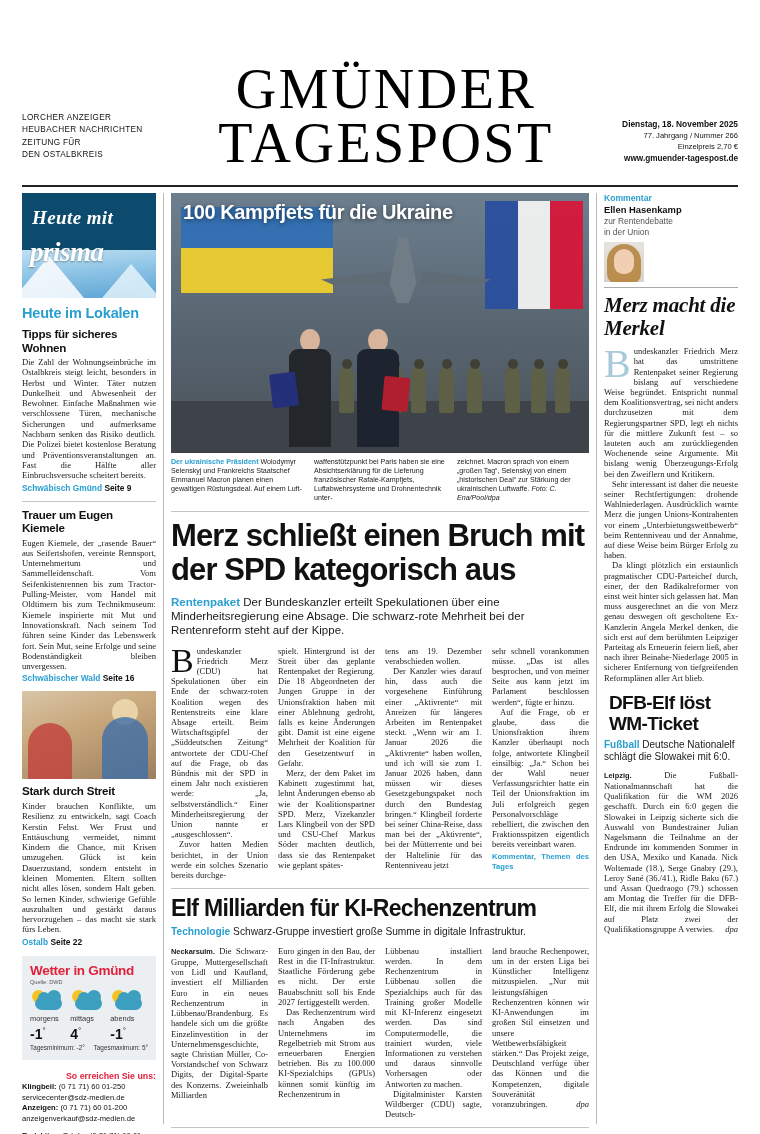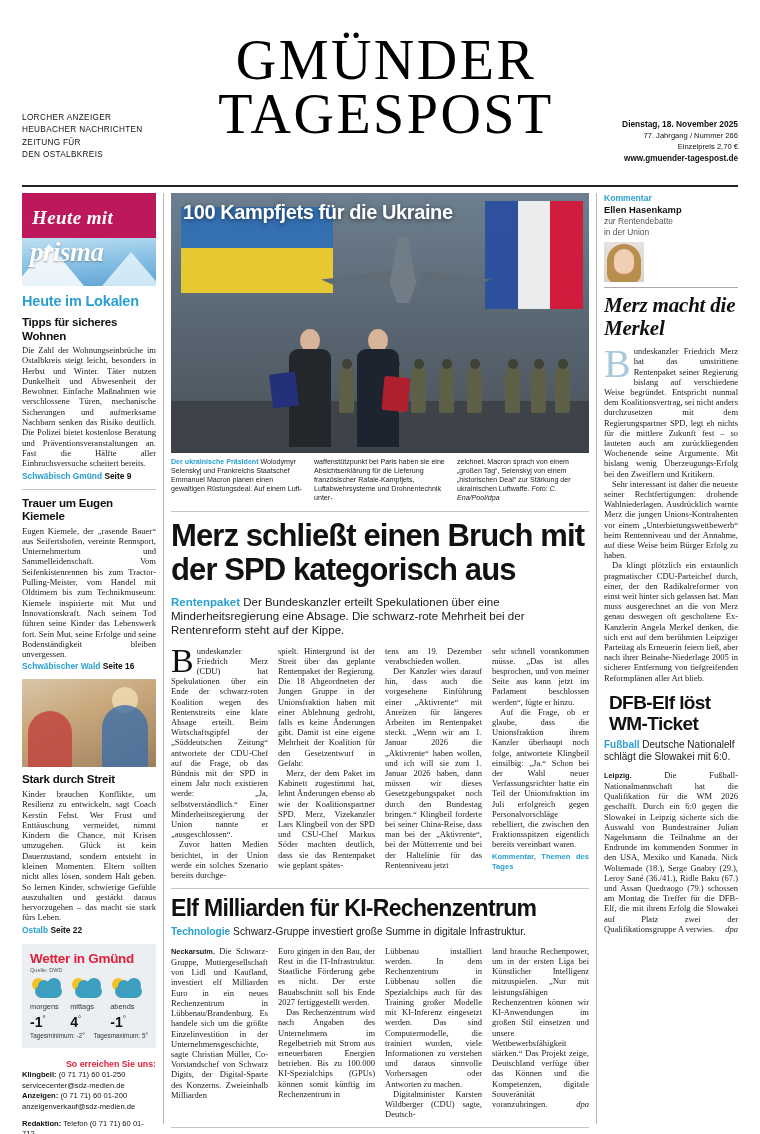--- a/index.html
+++ b/index.html
@@ -14,21 +14,21 @@
   .mh-sub{
     position:absolute;left:22px;top:112px;width:150px;
     font-family:"Liberation Sans",sans-serif;font-size:8.2px;
     line-height:12.4px;letter-spacing:.35px;color:#111;text-transform:uppercase;
   }
   .mh-title{
     position:absolute;left:0;right:0;top:34px;text-align:center;
     font-family:"Liberation Serif",serif;font-weight:400;
     letter-spacing:1px;color:#000;
   }
-  .mh-l1{font-size:56px;line-height:52px;padding-left:12px;letter-spacing:2.5px;}
+  .mh-l1{font-size:56px;line-height:52px;padding-left:12px;letter-spacing:2.5px;margin-top:29px;}
   .mh-l2{font-size:56px;line-height:56px;padding-left:12px;letter-spacing:2.5px;}
   .mh-right{
     position:absolute;right:22px;top:118px;width:150px;text-align:right;
     font-family:"Liberation Sans",sans-serif;color:#111;
   }
   .mh-date{font-size:8.4px;font-weight:bold;line-height:12px;}
   .mh-ed{font-size:7.6px;line-height:11px;}
   .mh-url{font-size:8.2px;font-weight:bold;line-height:12px;margin-top:1px;}
   .mh-rule{position:absolute;left:22px;right:22px;top:185px;height:2px;background:#222;}
 
@@ -37,21 +37,21 @@
     position:absolute;left:22px;right:22px;top:193px;bottom:10px;
     display:flex;gap:0;
   }
   .col-left{width:134px;flex:0 0 134px;position:relative;}
   .vrule{width:1px;background:#b9b9b9;margin:0 7px;flex:0 0 1px;}
   .col-mid{flex:1 1 auto;position:relative;min-width:0;}
   .col-right{width:134px;flex:0 0 134px;position:relative;}
 
   
   .prisma{
-    height:93px;background:#be185d;position:relative;overflow:hidden;
+    height:105px;background:#0c4a6e;position:relative;overflow:hidden;
   }
   .prisma-mtn{
     position:absolute;left:0;right:0;bottom:0;height:48px;
     background:linear-gradient(175deg,#bfe0f2 0%,#8ec4e6 45%,#5ba3d4 100%);
   }
   .prisma-mtn:before{
     content:"";position:absolute;left:-8px;bottom:0;width:70px;height:42px;
     background:#ffffff;clip-path:polygon(50% 0,100% 100%,0 100%);opacity:.85;
   }
   .prisma-mtn:after{

